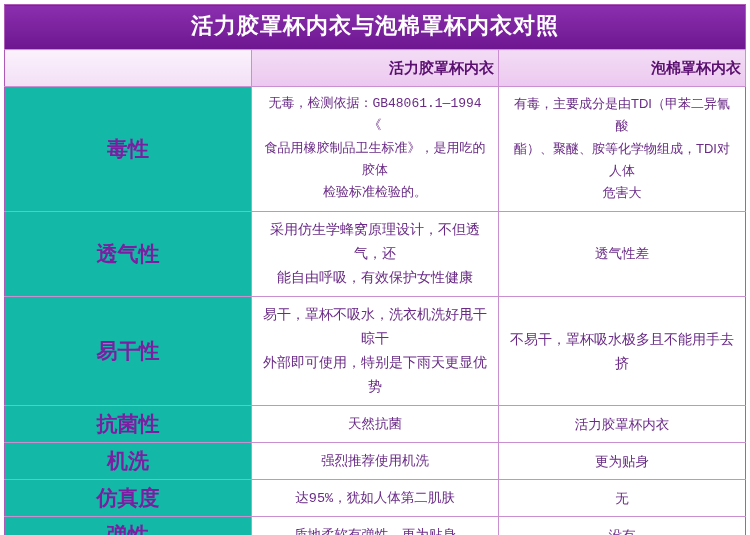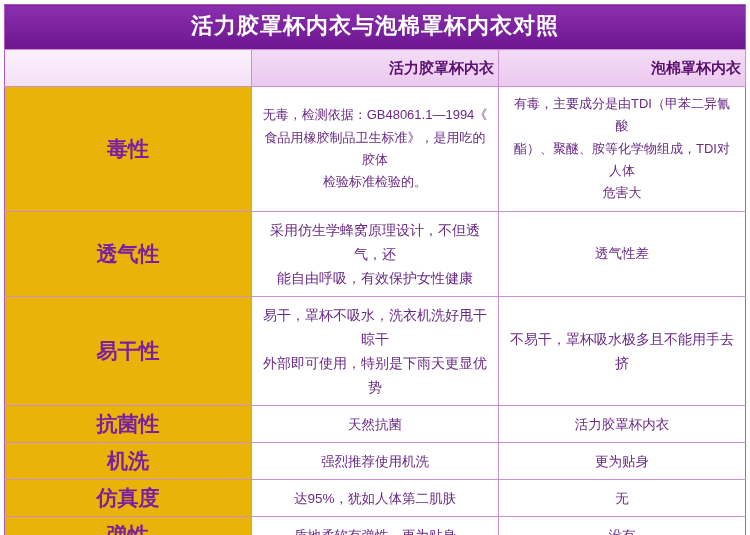--- a/index.html
+++ b/index.html
@@ -55,34 +55,34 @@
     border-left: none;
   }
   td.label {
     width: 120px;
     text-align: center;
     color: #7b1fa2;
     font-size: 21px;
     font-weight: bold;
     border: 1px solid #c98fd0;
     border-left: none;
-    background: #eab308;
+    background: #14b8a6;
     padding: 4px 2px;
   }
   td.cell {
     text-align: center;
     color: #6a2a86;
     font-size: 14px;
     line-height: 1.72;
     border: 1px solid #c98fd0;
     background: #ffffff;
     padding: 6px 10px;
     vertical-align: middle;
   }
-  td.cell.col-a { width: 330px; }
+  td.cell.col-a { width: 330px; font-family: Liberation Mono, monospace; }
   td.cell.col-b { width: 292px; border-right: none; }
   .cell-inner {
     display: block;
     white-space: pre-line;
   }
   tr.r-tox td.cell { font-size: 13px; }
   tr.r-breathe td.cell.col-b,
   tr.r-anti td.cell,
   tr.r-wash td.cell,
   tr.r-deform td.cell,

